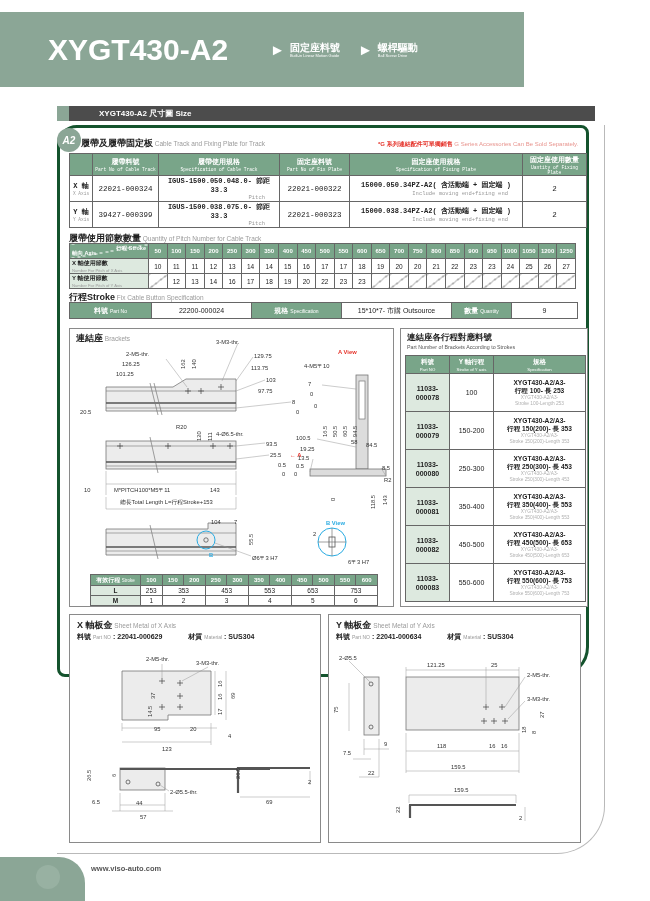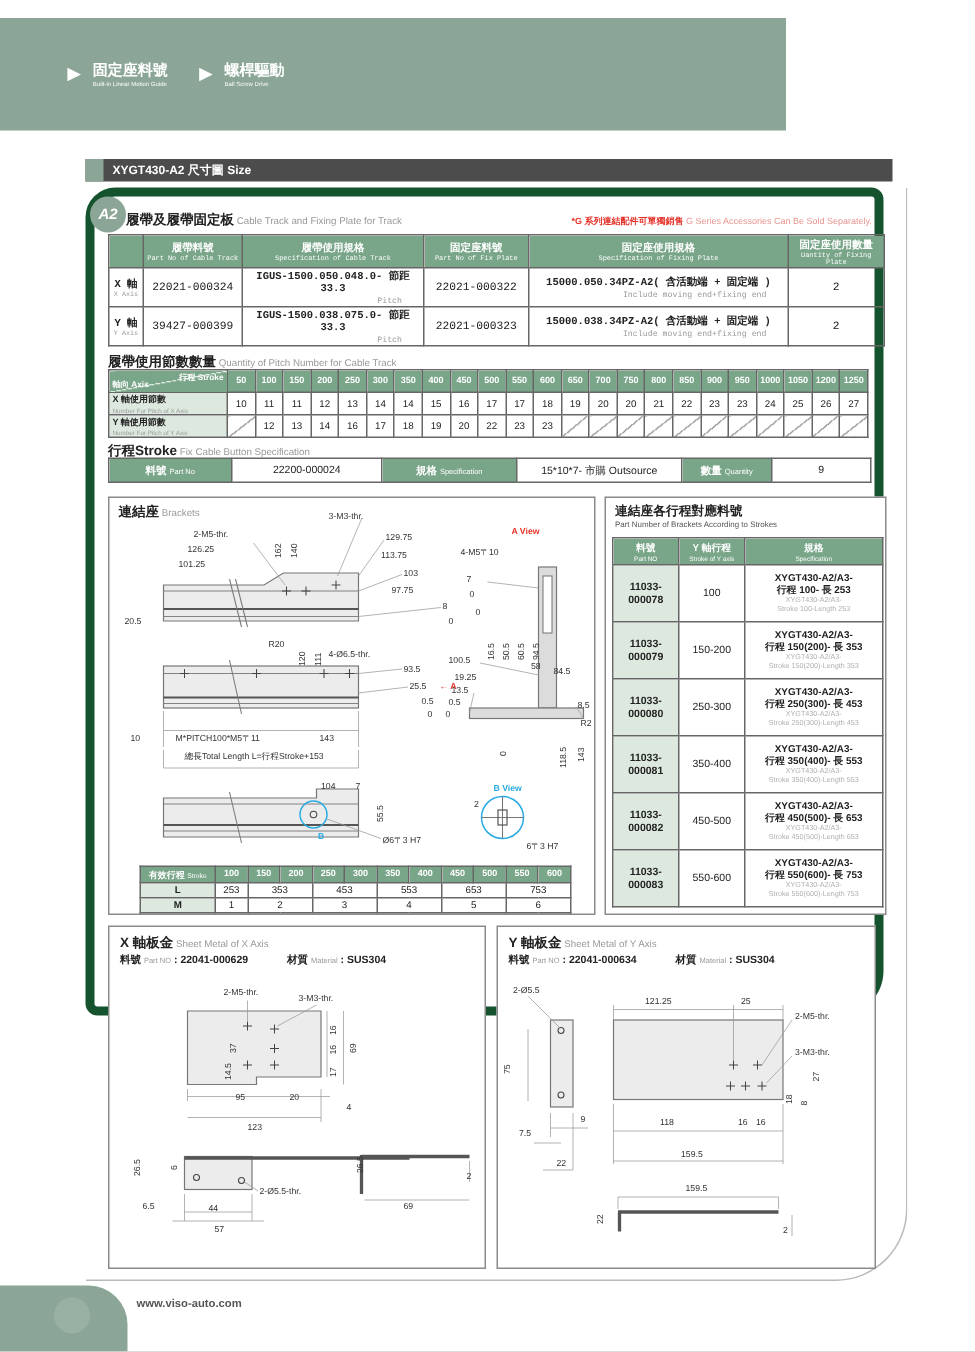--- a/index.html
+++ b/index.html
@@ -18,25 +18,25 @@
   .banner{left:0;top:12px;width:524px;height:75px;background:var(--green);display:flex;align-items:center;}
   .banner .model{font-size:30px;font-weight:bold;color:#fff;margin-left:48px;letter-spacing:0px;}
   .banner .axis{font-size:20px;color:#fff;margin-left:10px;font-weight:normal;}
   .badge{display:flex;align-items:center;color:#fff;}
   .badge .tri{font-size:15px;margin-right:5px;}
   .badge .bzh{font-size:10px;font-weight:bold;line-height:11px;}
   .badge .ben{font-size:4px;line-height:5px;}
   
   .secbar{left:57px;top:106px;width:538px;height:15px;background:var(--bar);display:flex;align-items:center;}
   .secbar .sq{width:12px;height:15px;background:var(--green);margin-right:6px;}
-  .secbar .t{color:#fff;font-size:8px;font-weight:bold;}
+  .secbar .t{color:#fff;font-size:8px;font-weight:bold;margin-left:24px;}
   
   .oframe{left:57px;top:125px;width:548px;height:729px;border-right:1px solid #b9b9b9;
           border-bottom:1px solid #b9b9b9;border-bottom-right-radius:48px;}
-  .panel{left:57px;top:125px;width:532px;height:552px;border:6px solid #14532d;
+  .panel{left:57px;top:125px;width:532px;height:552px;border:3px solid #14532d;
          border-radius:20px 8px 30px 8px;background:#fff;}
   .a2badge{left:-3px;top:0px;width:24px;height:24px;border-radius:50%;background:var(--green);
            color:#fff;font-size:10px;font-weight:bold;font-style:italic;display:flex;
            align-items:center;justify-content:center;z-index:3;}
   
   .stitle{font-size:9px;white-space:nowrap;}
   .stitle .zh{font-size:9px;}
   .stitle .en2g{font-size:6.5px;}
   .note{font-size:6px;color:var(--red);font-weight:bold;white-space:nowrap;}
   .note .nen{color:#e8958f;font-weight:normal;}
@@ -100,20 +100,21 @@
   svg{position:absolute;left:0;top:0;}
   
   .foot{left:0;top:857px;width:85px;height:44px;background:var(--green);border-top-right-radius:26px;}
   .foot .c{position:absolute;left:36px;top:8px;width:24px;height:24px;border-radius:50%;background:#98b1a2;}
   .footurl{left:91px;top:864px;font-size:7.5px;font-weight:bold;color:#555;}
 </style>
 </head>
 <body>
 
 <div class="abs banner">
+  <span class="model">XYGT430-A2</span>
   <span class="badge" style="margin-left:42px;">
     <span class="tri">►</span>
     <span>
       <div class="bzh">固定座料號</div>
       <div class="ben">Built-in Linear Motion Guide</div>
     </span>
   </span>
   <span class="badge" style="margin-left:18px;">
     <span class="tri">►</span>
     <span>

